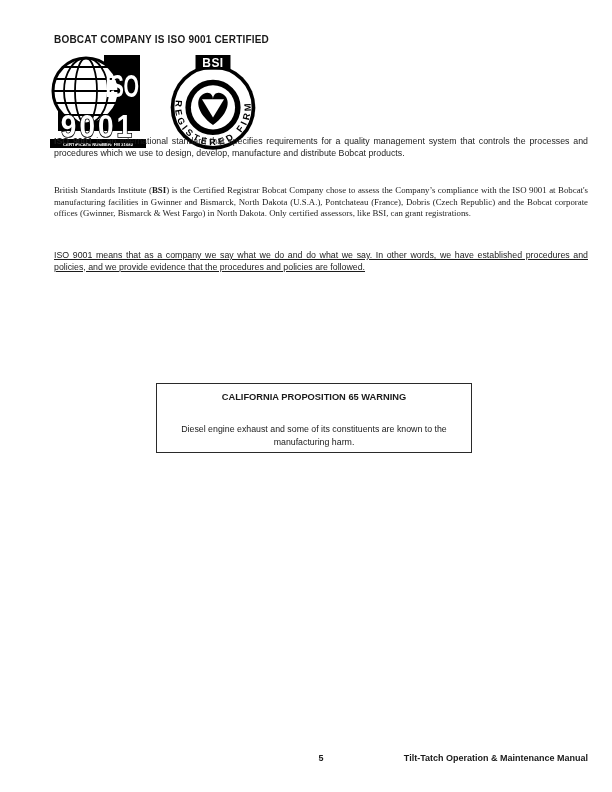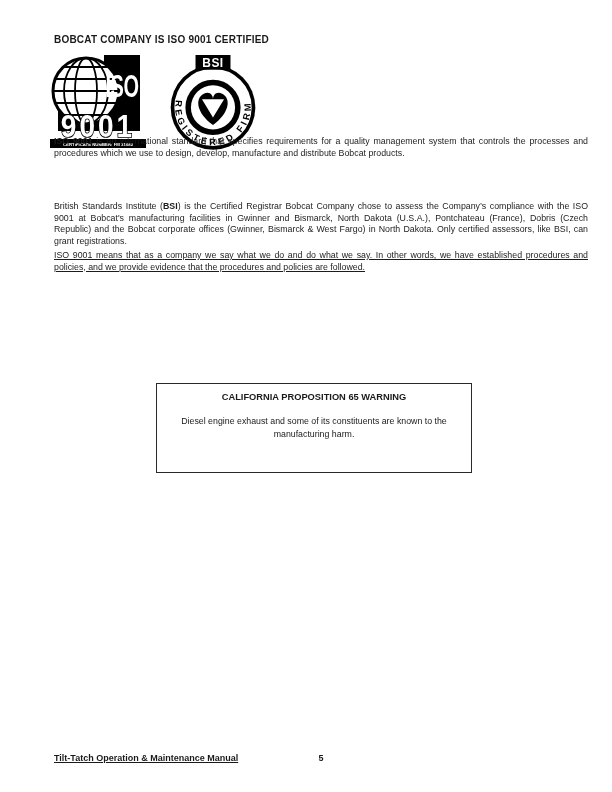--- a/index.html
+++ b/index.html
@@ -23,55 +23,54 @@
   .body-text {
     position: absolute;
     left: 54px; width: 534px;
     margin: 0;
     font-size: 8.8px;
     line-height: 11.5px;
     text-align: justify;
     color: #1c1c1c;
   }
   .p1 { top: 136px; }
-  .p2 { top: 201px; }
+  .p2 { top: 185px; font-family: Liberation Serif, serif; }
   .p3 { top: 250px; text-decoration: underline; }
   .warning-box {
     position: absolute;
     left: 156px; top: 383px;
-    width: 316px; height: 90px;
+    width: 316px; height: 70px;
     box-sizing: border-box;
     border: 1.3px solid #2a2a2a;
     background: #ffffff;
   }
   .warning-title {
     margin-top: 8px;
     text-align: center;
     font-size: 9.3px;
     font-weight: bold;
   }
   .warning-body {
-    margin-top: 13px;
+    margin-top: 21px;
     text-align: center;
     font-size: 8.8px;
     line-height: 13px;
   }
   .doc-footer {
     position: absolute;
     left: 54px; top: 753px; width: 534px;
     font-size: 9px; font-weight: bold;
   }
   .footer-pagenum {
     position: absolute; left: 0; right: 0;
     text-align: center;
   }
   .footer-manual {
     display: block;
-    text-align: left;
-    text-decoration: underline;
+    text-align: right;
   }
 </style>
 </head>
 <body>
 
 <div class="page">
 
   <div class="doc-header">BOBCAT COMPANY IS ISO 9001 CERTIFIED</div>
 
   <svg class="logo-iso" width="100" height="93" viewBox="0 0 100 93" aria-hidden="true">

